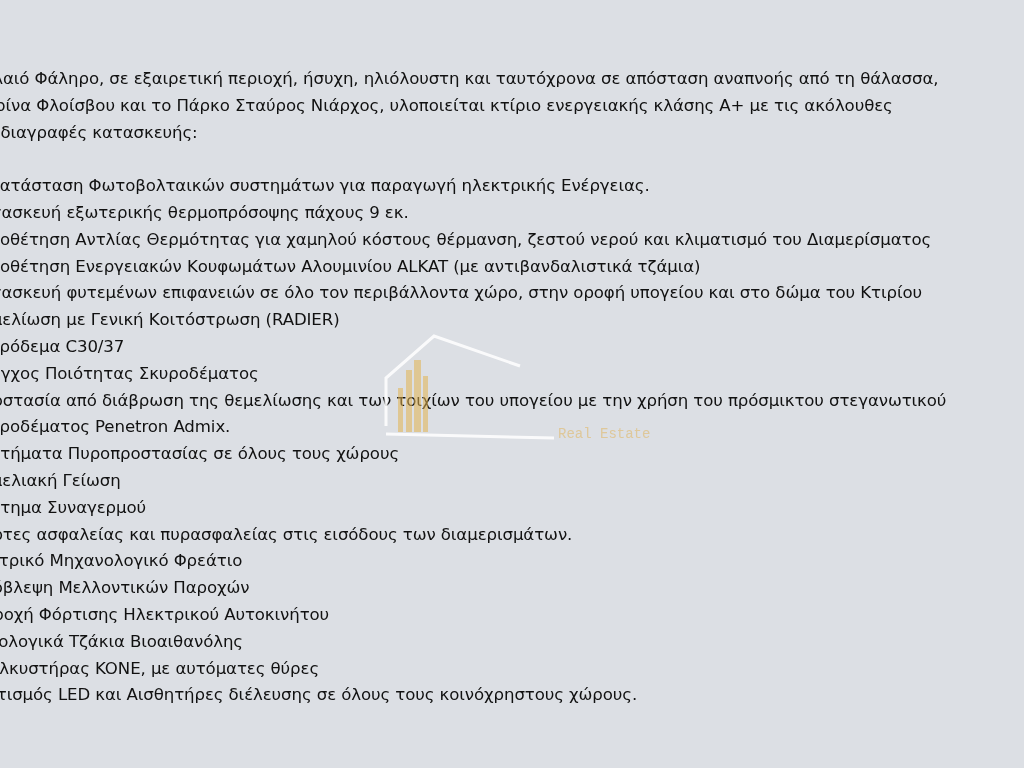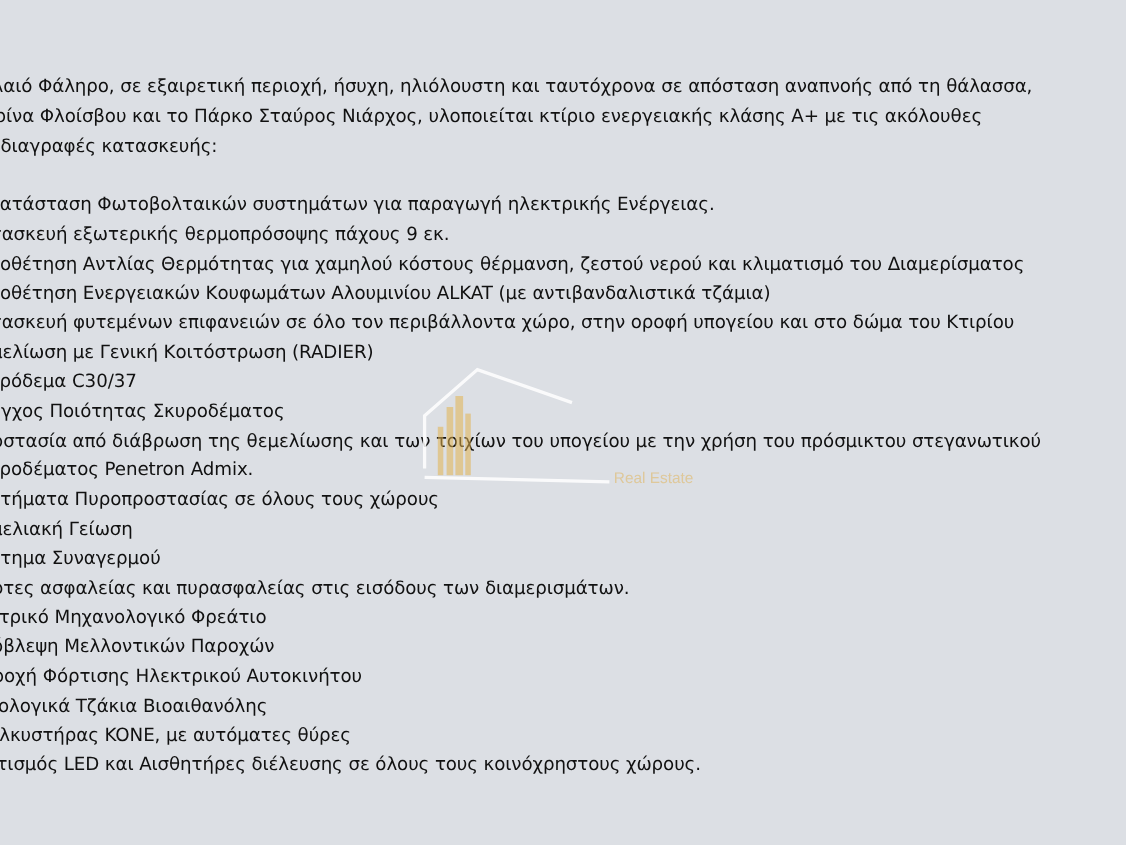--- a/index.html
+++ b/index.html
@@ -54,21 +54,21 @@
       font-family: "DejaVu Serif", serif;
       font-size: 40px;
       color: rgba(226, 178, 80, 0.55);
       letter-spacing: 1px;
       white-space: nowrap;
     }
     .wm-sub {
       position: absolute;
       left: 180px;
       top: 96px;
-      font-family: Liberation Sans, sans-serif;
+      font-family: Liberation Mono, monospace;
       font-size: 14px;
       color: rgba(226, 178, 80, 0.5);
       white-space: nowrap;
     }
   </style>
 </head>
 <body>
 
 <div class="doc">
   <div class="intro">

